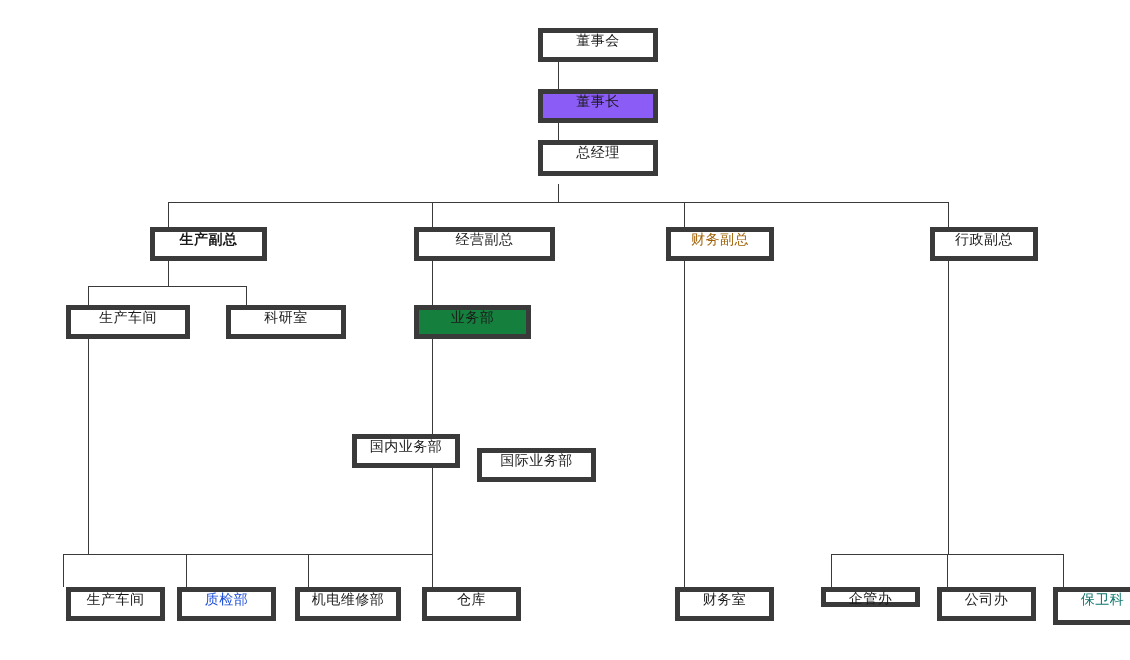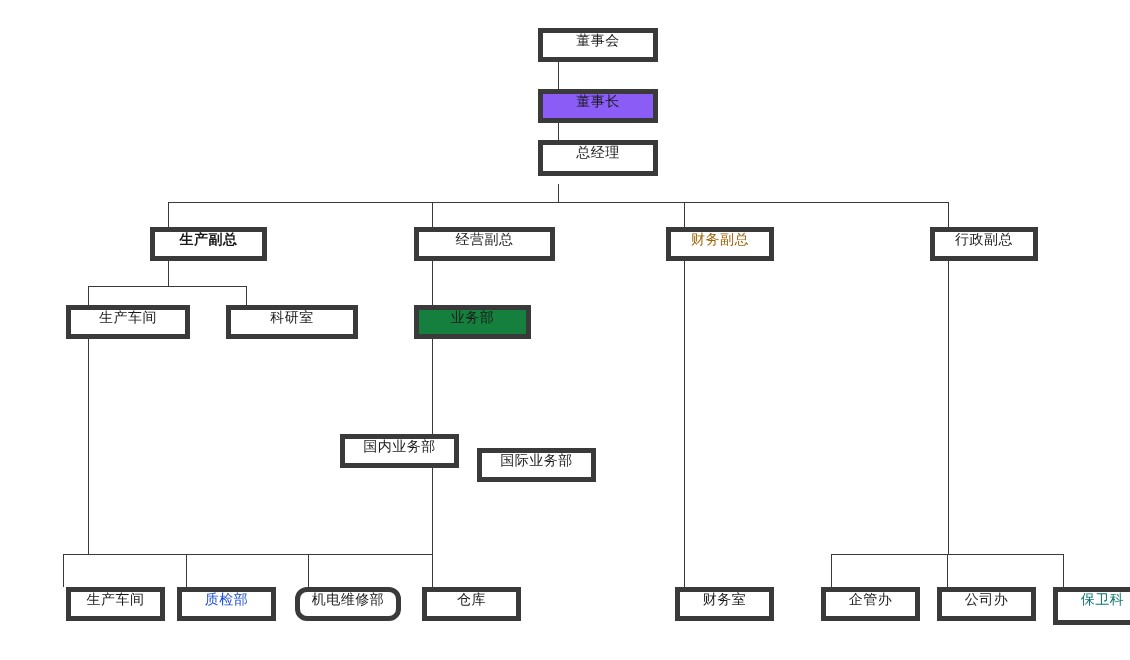--- a/index.html
+++ b/index.html
@@ -96,48 +96,48 @@
       </div>
       <div class="node" style="left: 626px; top: 227px; width: 108px; height: 34px; border-color: rgb(58, 58, 58); background: rgb(255, 255, 255); color: #a16207; font-size: 14px;">
         <span class="node-label">财务副总</span>
       </div>
       <div class="node" style="left: 890px; top: 227px; width: 108px; height: 34px; border-color: rgb(58, 58, 58); background: rgb(255, 255, 255); color: rgb(26, 26, 26); font-size: 14px;">
         <span class="node-label">行政副总</span>
       </div>
       <div class="node" style="left: 26px; top: 305px; width: 124px; height: 34px; border-color: rgb(58, 58, 58); background: rgb(255, 255, 255); color: rgb(26, 26, 26); font-size: 14px;">
         <span class="node-label">生产车间</span>
       </div>
-      <div class="node" style="left: 186px; top: 305px; width: 132px; height: 34px; border-color: rgb(58, 58, 58); background: rgb(255, 255, 255); color: rgb(26, 26, 26); font-size: 14px;">
+      <div class="node" style="left: 186px; top: 305px; width: 120px; height: 34px; border-color: rgb(58, 58, 58); background: rgb(255, 255, 255); color: rgb(26, 26, 26); font-size: 14px;">
         <span class="node-label">科研室</span>
       </div>
       <div class="node" style="left: 374px; top: 305px; width: 117px; height: 34px; border-color: rgb(58, 58, 58); background: #15803d; color: rgb(26, 26, 26); font-size: 14px;">
         <span class="node-label">业务部</span>
       </div>
-      <div class="node" style="left: 300px; top: 434px; width: 119px; height: 34px; border-color: rgb(58, 58, 58); background: rgb(255, 255, 255); color: rgb(26, 26, 26); font-size: 14px;">
+      <div class="node" style="left: 312px; top: 434px; width: 108px; height: 34px; border-color: rgb(58, 58, 58); background: rgb(255, 255, 255); color: rgb(26, 26, 26); font-size: 14px;">
         <span class="node-label">国内业务部</span>
       </div>
       <div class="node" style="left: 437px; top: 448px; width: 119px; height: 34px; border-color: rgb(58, 58, 58); background: rgb(255, 255, 255); color: rgb(26, 26, 26); font-size: 14px;">
         <span class="node-label">国际业务部</span>
       </div>
       <div class="node" style="left: 26px; top: 587px; width: 99px; height: 34px; border-color: rgb(58, 58, 58); background: rgb(255, 255, 255); color: rgb(26, 26, 26); font-size: 14px;">
         <span class="node-label">生产车间</span>
       </div>
       <div class="node" style="left: 137px; top: 587px; width: 99px; height: 34px; border-color: rgb(58, 58, 58); background: rgb(255, 255, 255); color: #1d4ed8; font-size: 14px;">
         <span class="node-label">质检部</span>
       </div>
-      <div class="node" style="left: 255px; top: 587px; width: 106px; height: 34px; border-color: rgb(58, 58, 58); background: rgb(255, 255, 255); color: rgb(26, 26, 26); font-size: 14px; border-radius: 12px;">
+      <div class="node" style="left: 255px; top: 587px; width: 106px; height: 34px; border-color: rgb(58, 58, 58); background: rgb(255, 255, 255); color: rgb(26, 26, 26); font-size: 14px;">
         <span class="node-label">机电维修部</span>
       </div>
       <div class="node" style="left: 382px; top: 587px; width: 99px; height: 34px; border-color: rgb(58, 58, 58); background: rgb(255, 255, 255); color: rgb(26, 26, 26); font-size: 14px;">
         <span class="node-label">仓库</span>
       </div>
       <div class="node" style="left: 635px; top: 587px; width: 99px; height: 34px; border-color: rgb(58, 58, 58); background: rgb(255, 255, 255); color: rgb(26, 26, 26); font-size: 14px;">
         <span class="node-label">财务室</span>
       </div>
-      <div class="node" style="left: 781px; top: 587px; width: 99px; height: 34px; border-color: rgb(58, 58, 58); background: rgb(255, 255, 255); color: rgb(26, 26, 26); font-size: 14px;">
+      <div class="node" style="left: 781px; top: 587px; width: 99px; height: 20px; border-color: rgb(58, 58, 58); background: rgb(255, 255, 255); color: rgb(26, 26, 26); font-size: 14px; font-family: Liberation Mono, monospace;">
         <span class="node-label">企管办</span>
       </div>
       <div class="node" style="left: 897px; top: 587px; width: 99px; height: 34px; border-color: rgb(58, 58, 58); background: rgb(255, 255, 255); color: rgb(26, 26, 26); font-size: 14px;">
         <span class="node-label">公司办</span>
       </div>
       <div class="node" style="left: 1013px; top: 587px; width: 99px; height: 38px; border-color: rgb(58, 58, 58); background: rgb(255, 255, 255); color: #0f766e; font-size: 14px;">
         <span class="node-label">保卫科</span>
       </div>
     </div>
 </div>

